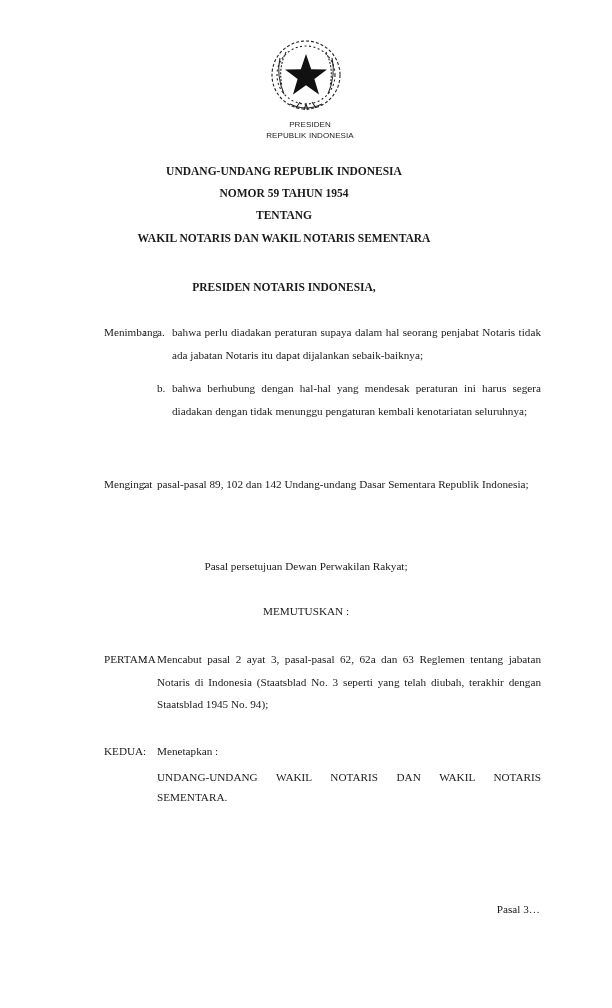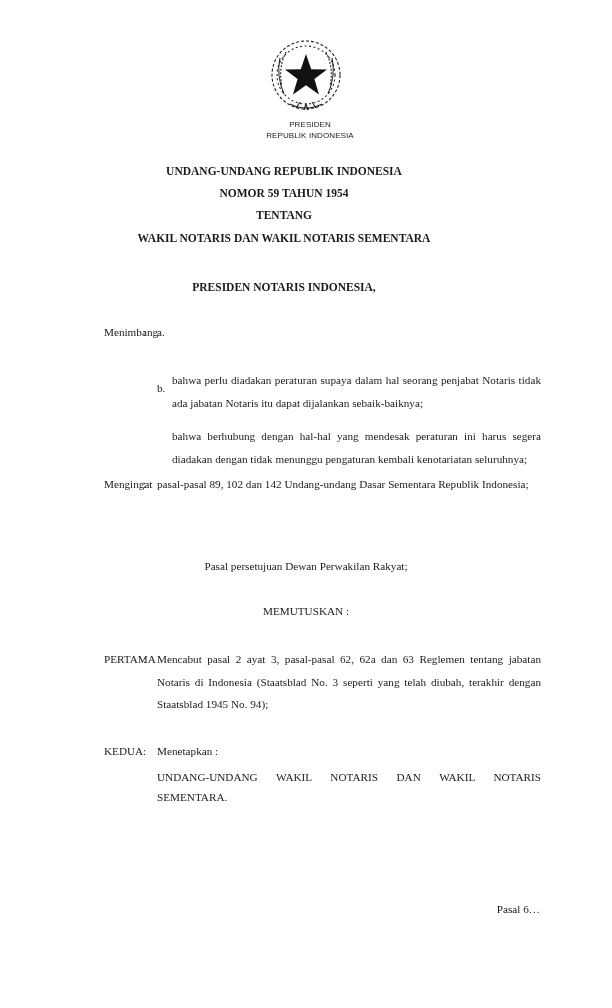--- a/index.html
+++ b/index.html
@@ -12,21 +12,21 @@
   .cap2 { top: 131px; }
   .title { position: absolute; left: 0; width: 568px; text-align: center; font-weight: bold; font-size: 11.5px; }
   .t1 { top: 165px; } .t2 { top: 187px; } .t3 { top: 209px; } .t4 { top: 232px; }
   .t5 { top: 281px; }
   .row { position: absolute; font-size: 11.2px; line-height: 22.5px; }
   .label { position: absolute; left: 72px; margin-left: 32px; }
   .colon { position: absolute; left: 143px; }
   .body { position: absolute; left: 157px; width: 384px; text-align: justify; }
   .item { position: absolute; left: 157px; width: 384px; }
   .item .marker { position: absolute; left: 0; }
-  .item .text { position: absolute; left: 15px; width: 369px; text-align: justify; text-align-last: left; margin-top: 48px; }
+  .item .text { position: absolute; left: 15px; width: 369px; text-align: justify; text-align-last: left; }
   .center { position: absolute; left: 0; width: 612px; text-align: center; font-size: 11.2px; }
   .justify-full { text-align: justify; text-align-last: justify; }
   .footer { position: absolute; right: 72px; top: 903px; font-size: 11.2px; }
 </style>
 </head>
 <body>
 
 <svg class="emblem" viewBox="0 0 80 78">
   <g fill="none" stroke="#222" stroke-width="1.1">
     <circle cx="40" cy="37" r="34" stroke-dasharray="3 2"></circle>
@@ -78,13 +78,13 @@
 </div>
 
 <div class="row" style="top:740px; left:0; width:612px;">
   <span class="label">KEDUA</span>
   <span class="colon">:</span>
   <div class="body" style="top:0;">Menetapkan :</div>
   <div class="body justify-full" style="top:26px;">UNDANG-UNDANG WAKIL NOTARIS DAN WAKIL NOTARIS</div>
   <div class="body" style="top:46px;">SEMENTARA.</div>
 </div>
 
-<div class="footer">Pasal 6…</div>
+<div class="footer">Pasal 3…</div>
 
 </body></html>

